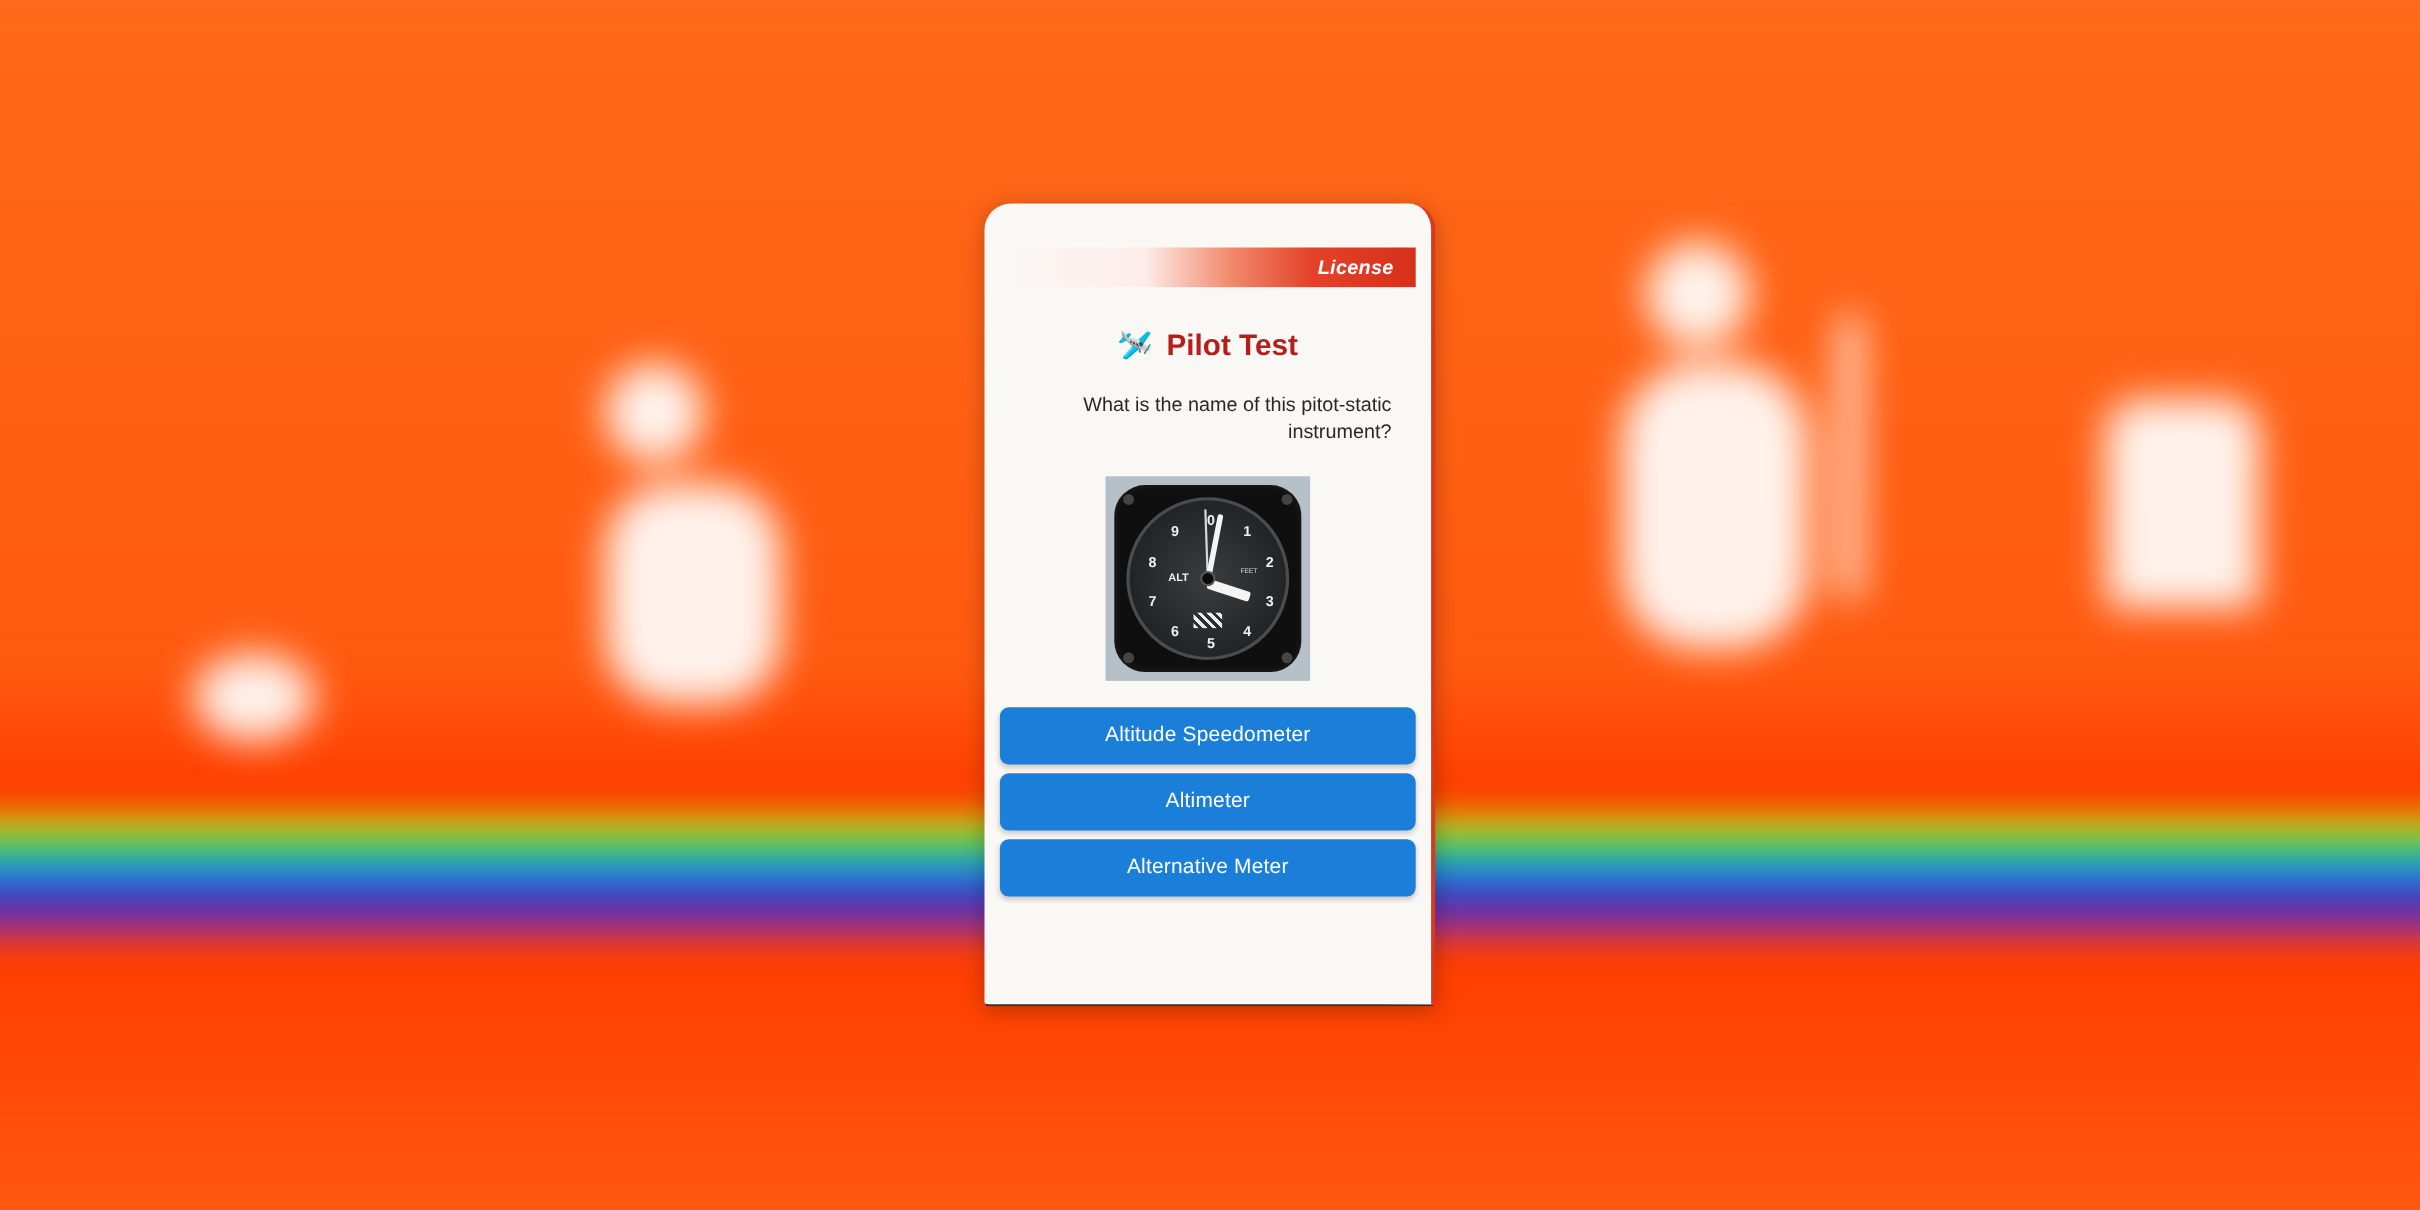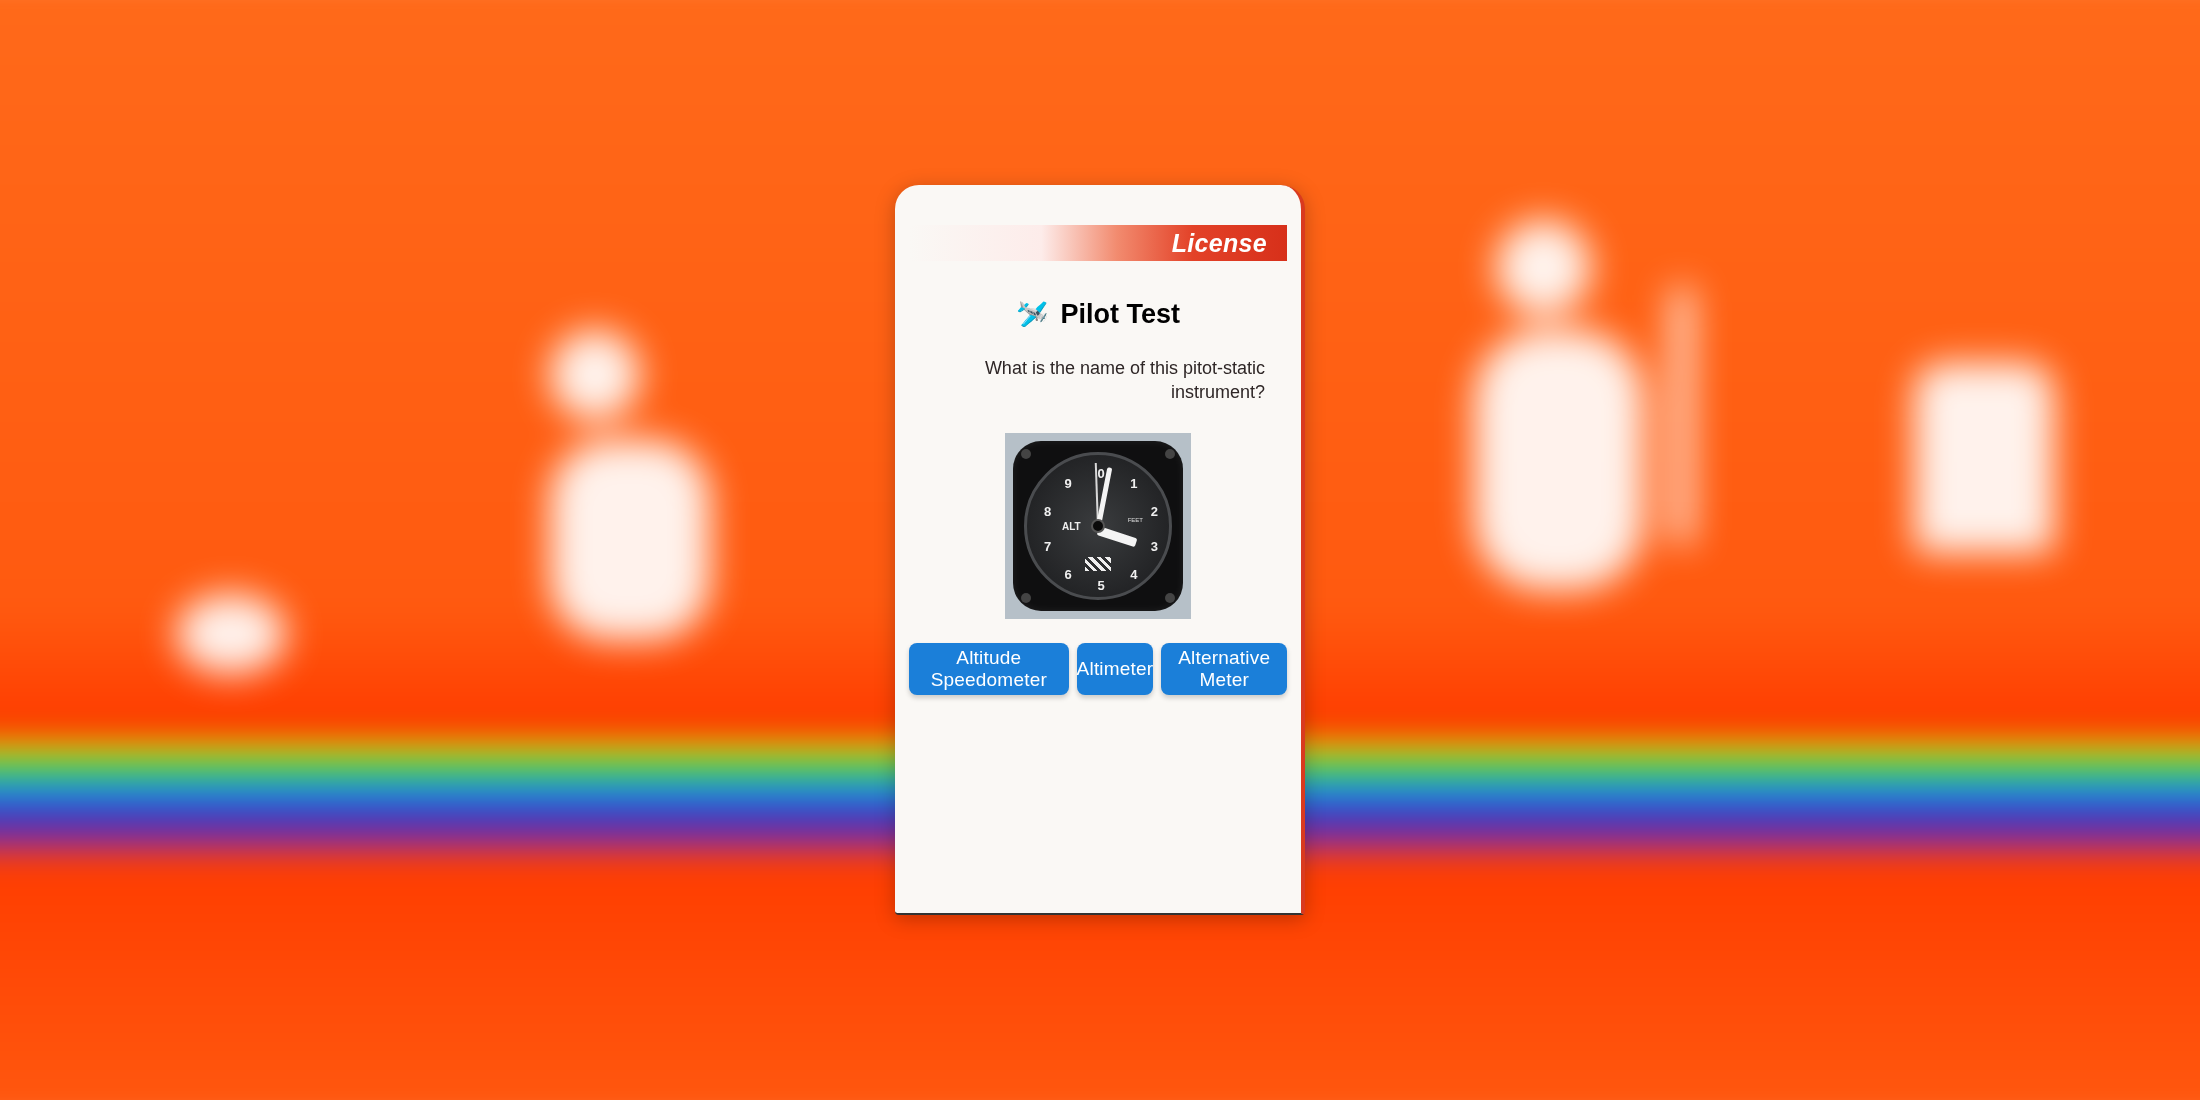--- a/index.html
+++ b/index.html
@@ -64,37 +64,37 @@
     background: linear-gradient(to right, #faf8f5 0%, #fdecea 35%, #f28b6f 55%, #e34228 75%, #d7301a 100%);
     display: flex;
     align-items: center;
     justify-content: flex-end;
     padding-right: 20px;
   }
   .card-header-label {
     color: #fff;
     font-style: italic;
     font-weight: 700;
-    font-size: 25px;
+    font-size: 18px;
     letter-spacing: 0.3px;
   }
   .title-row {
     display: flex;
     align-items: center;
     justify-content: center;
     gap: 12px;
     margin-top: 38px;
   }
   .title-icon {
     font-size: 26px;
   }
   .title-text {
     font-size: 27px;
     font-weight: 800;
-    color: #000000;
+    color: #b91c1c;
   }
   .question {
     margin: 26px 36px 0 36px;
     text-align: right;
     font-size: 18px;
     color: #2e2626;
     line-height: 1.35;
   }
   .instrument-wrap {
     margin: 28px auto 0 auto;
@@ -176,21 +176,21 @@
   .hatch {
     position: absolute;
     bottom: 26px; left: 50%;
     transform: translateX(-50%);
     width: 26px; height: 14px;
     background: repeating-linear-gradient(45deg, #eee 0, #eee 3px, transparent 3px, transparent 6px);
   }
   .answers {
     margin: 24px 14px 0 14px;
     display: flex;
-    flex-direction: row;
+    flex-direction: column;
     gap: 8px;
   }
   .answer-btn {
     background: #1b7fd9;
     color: #fff;
     border: none;
     border-radius: 8px;
     height: 52px;
     font-size: 19px;
     font-weight: 500;

